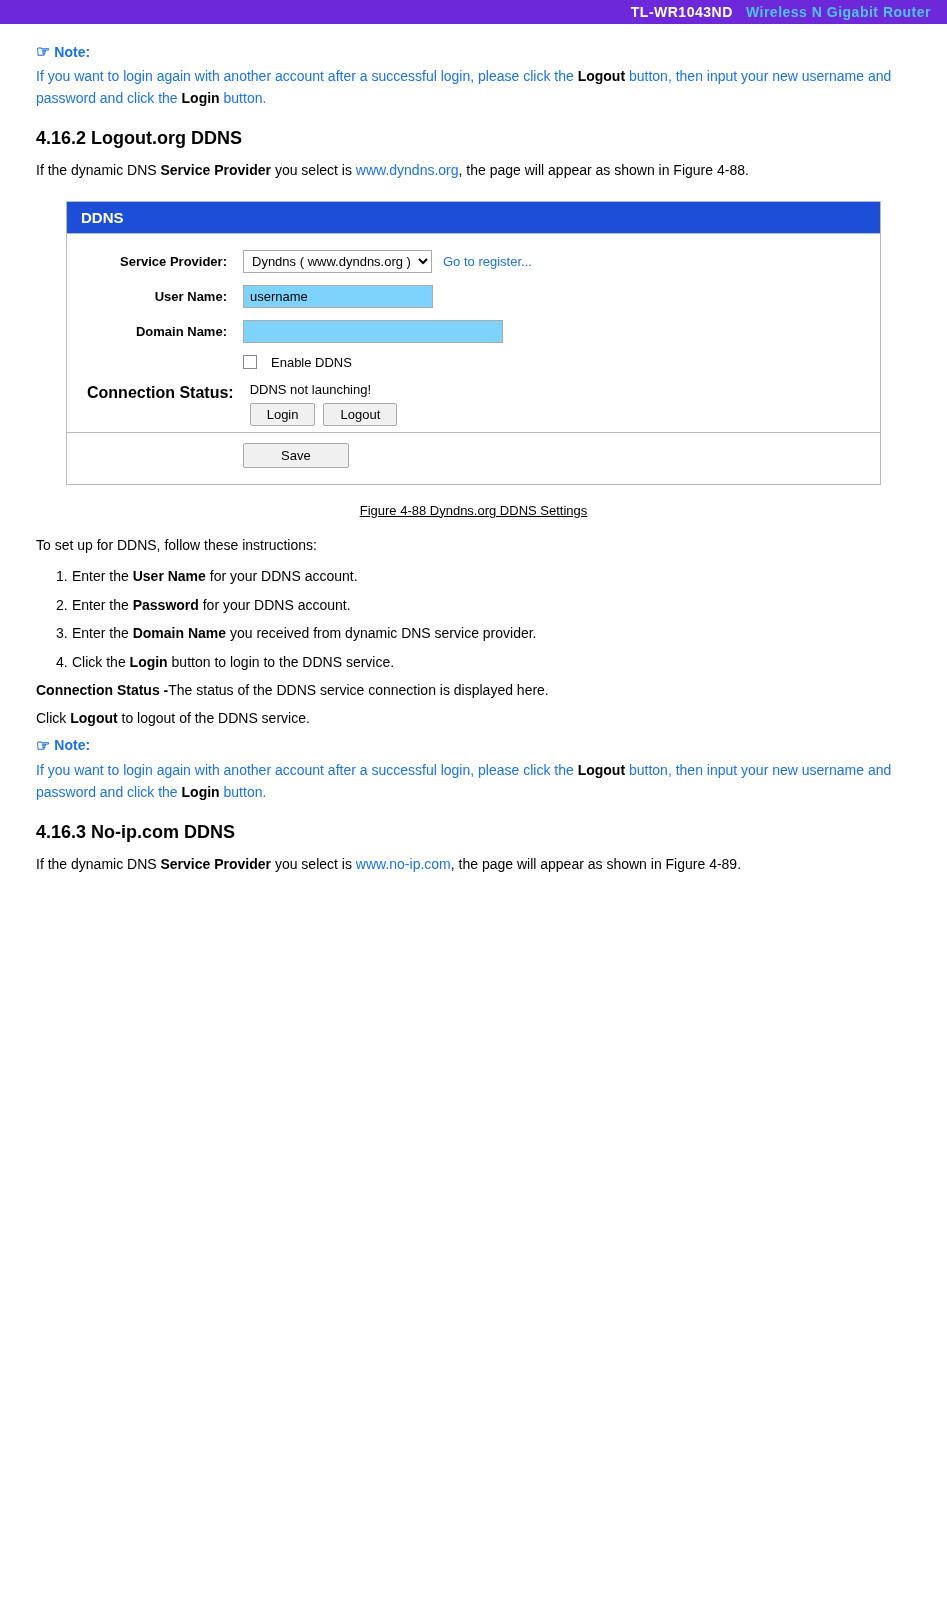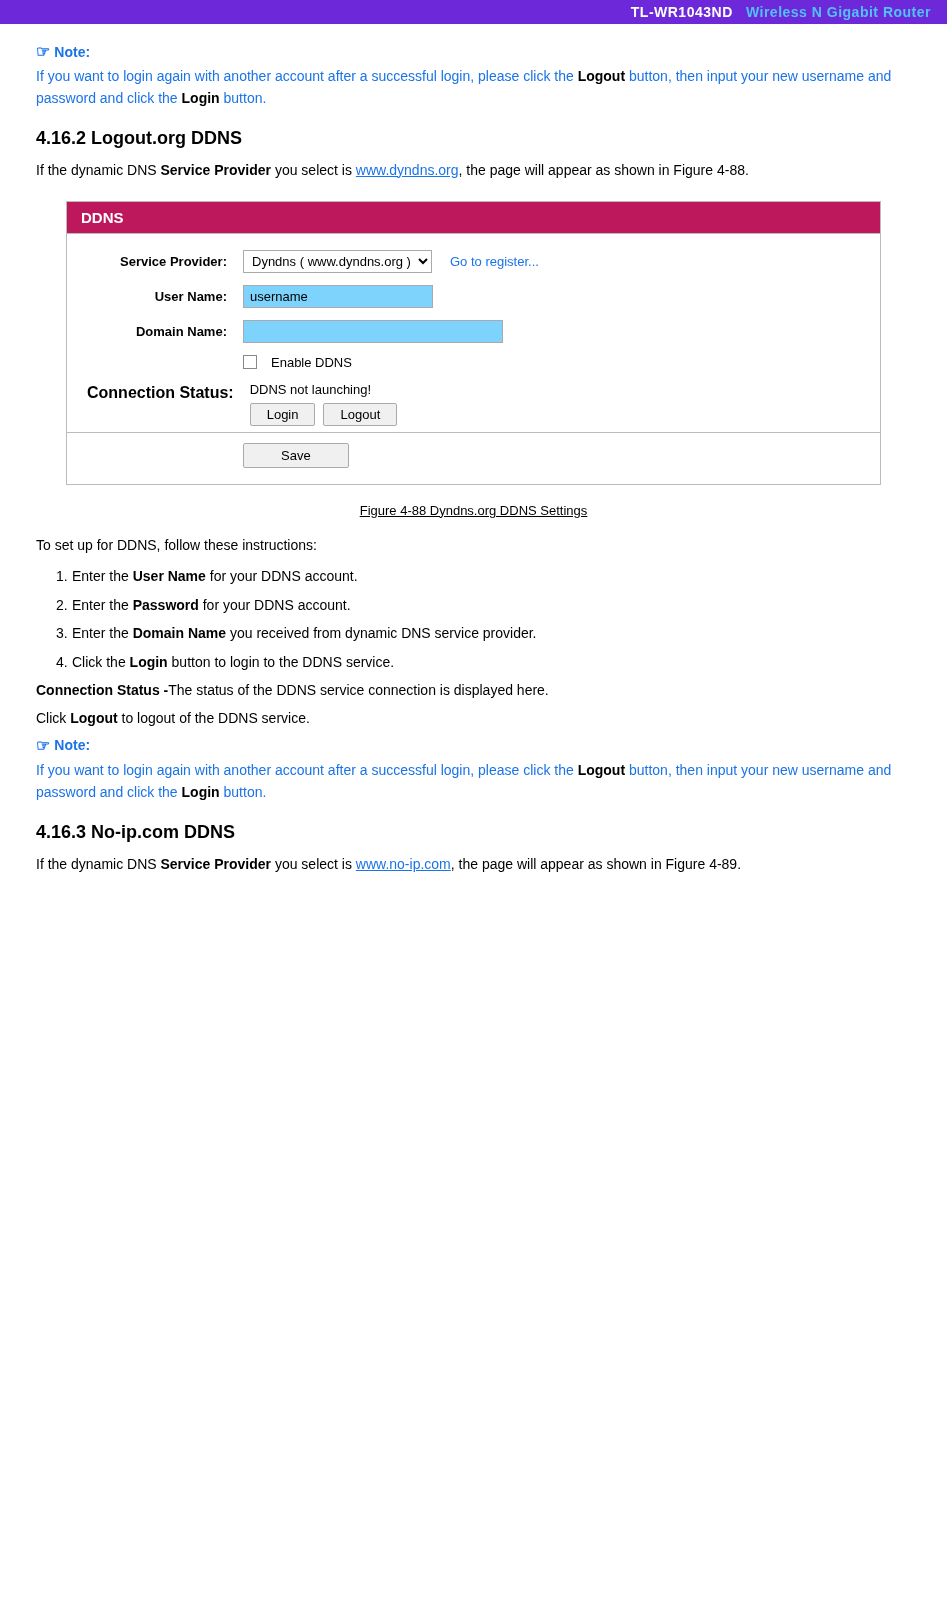--- a/index.html
+++ b/index.html
@@ -65,32 +65,31 @@
     }
     .body-text {
       font-size: 14px;
       line-height: 1.7;
       color: #000;
       margin-bottom: 10px;
       text-align: justify;
     }
     .body-text a {
       color: #1a73e8;
-      text-decoration: underline;
     }
     .body-text .bold {
       font-weight: bold;
     }
     .ddns-box {
       border: 1px solid #bbb;
       margin: 18px 30px;
       background: #fff;
     }
     .ddns-header {
-      background: #be185d;
+      background: #1d4ed8;
       color: #fff;
       font-weight: bold;
       font-size: 15px;
       padding: 7px 14px;
     }
     .ddns-divider {
       border: none;
       border-top: 1px solid #bbb;
       margin: 0;
     }
@@ -116,21 +115,21 @@
       font-size: 13px;
       background: #7dd3fc;
       min-width: 130px;
     }
     .ddns-input-wide {
       min-width: 260px;
     }
     .ddns-provider-row {
       display: flex;
       align-items: center;
-      gap: 18px;
+      gap: 11px;
       justify-content: center;
     }
     .ddns-select {
       border: 1px solid #aaa;
       padding: 2px 4px;
       font-size: 13px;
       background: #fff;
     }
     .ddns-link {
       color: #1a73e8;

